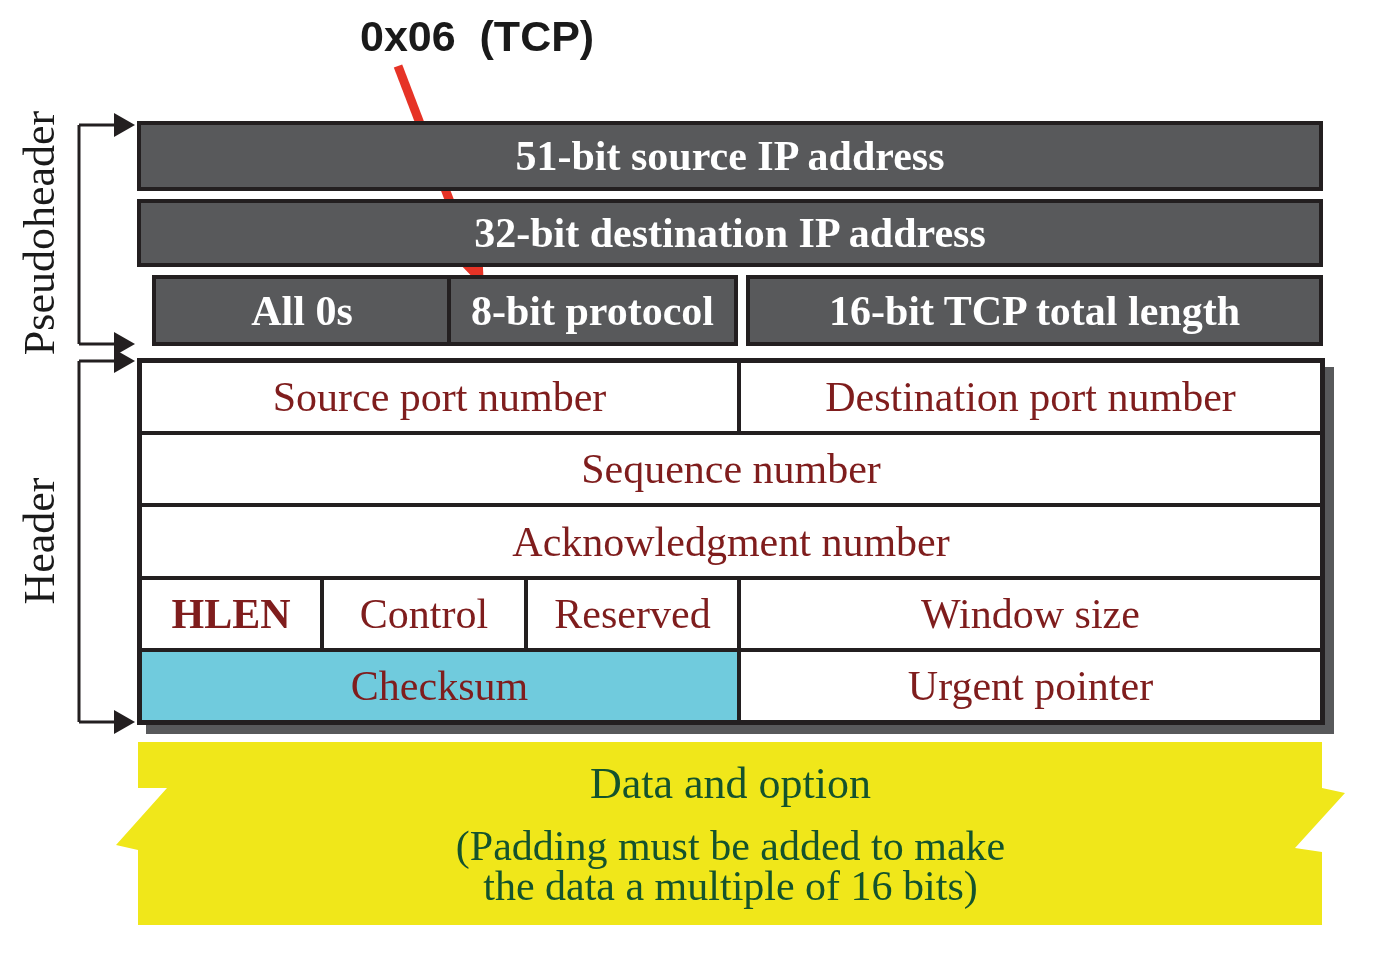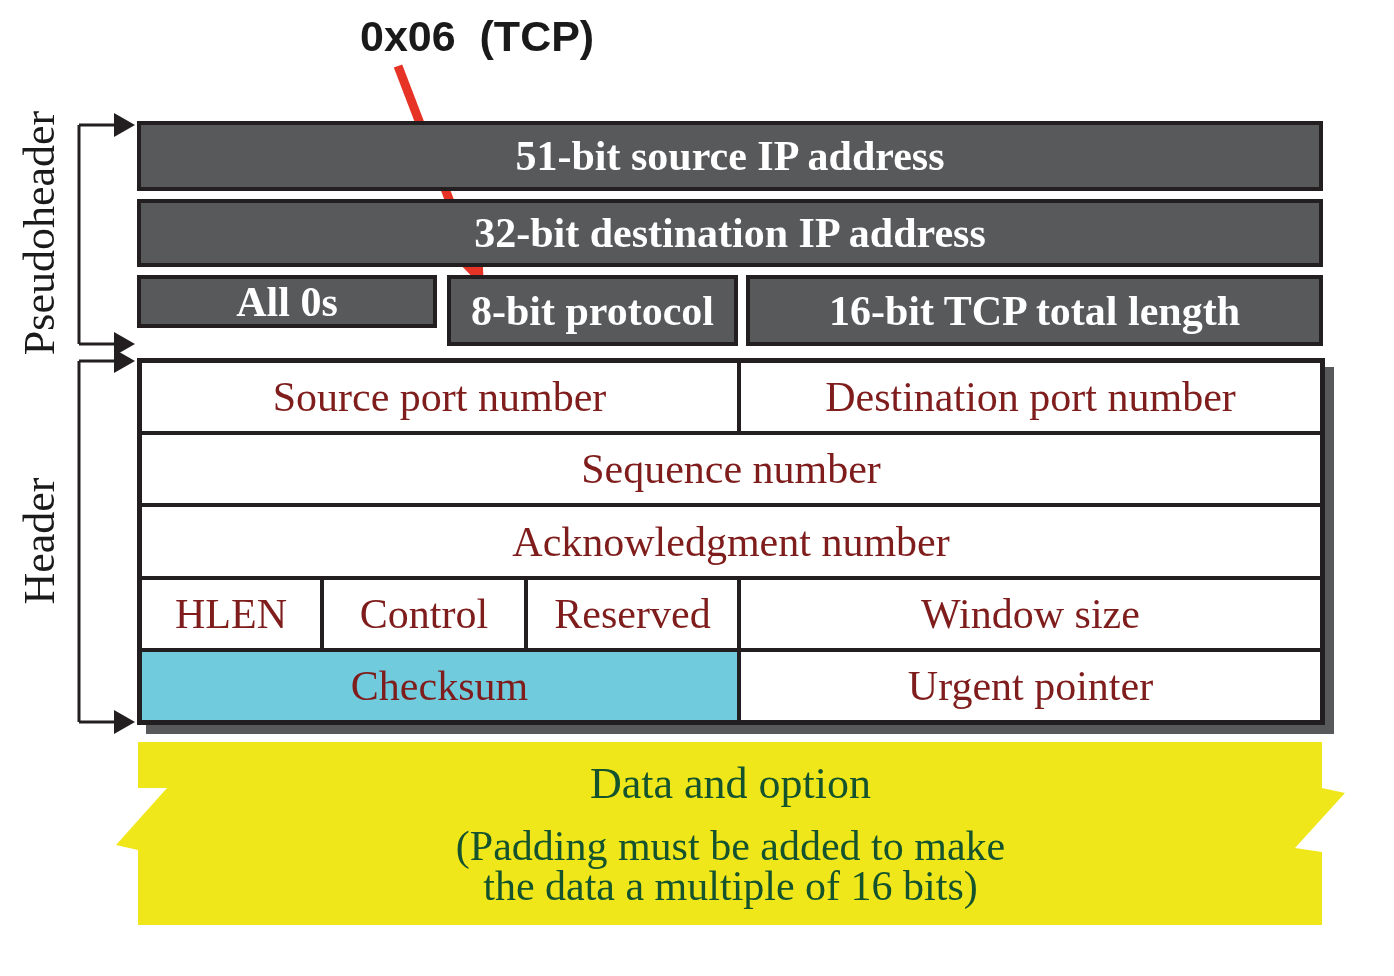--- a/index.html
+++ b/index.html
@@ -27,41 +27,41 @@
   #lbl-header{left:-120px;top:517px;}
 
   
   .dark-row{
     box-sizing:border-box;background:var(--dark);border:4px solid var(--line);
     display:flex;align-items:center;justify-content:center;
     color:#ffffff;font-weight:bold;font-size:42px;
   }
   #prow1{left:137px;top:121px;width:1186px;height:70px;}
   #prow2{left:137px;top:199px;width:1186px;height:68px;}
-  #prow3a{left:137px;top:275px;width:300px;height:53px;}
+  #prow3a{left:152px;top:275px;width:300px;height:71px;}
   #prow3b{left:447px;top:275px;width:291px;height:71px;}
   #prow3c{left:746px;top:275px;width:577px;height:71px;}
 
   
   .header-block{
     left:137px;top:358px;width:1188px;height:367px;box-sizing:border-box;
     background:#ffffff;border:5px solid var(--line);
     box-shadow:9px 9px 0 0 var(--dark);
     display:flex;flex-direction:column;
   }
   .hrow{display:flex;flex:1;border-bottom:4px solid var(--line);}
   .hrow:last-child{border-bottom:none;}
   .hcell{
     box-sizing:border-box;display:flex;align-items:center;justify-content:center;
     font-size:42px;color:#7f1d1d;
   }
   .hcell.grow{flex:1;}
   .bR{border-right:4px solid var(--line);}
   .w-half{width:599px;}
-  .w-hlen{width:182px;}
+  .w-hlen{width:182px;font-weight:bold;}
   .w-res{width:213px;}
   .w-ctl{width:204px;}
   .cyan{background:var(--cyan);}
 
   
   .data-block{
     left:116px;top:742px;width:1229px;height:183px;background:var(--yellow);
     clip-path:polygon(22px 0,1206px 0,1206px 46px,1229px 51px,1179px 106px,1206px 110px,
                       1206px 183px,22px 183px,22px 108px,0 103px,51px 46px,22px 46px);
     display:flex;flex-direction:column;align-items:center;

